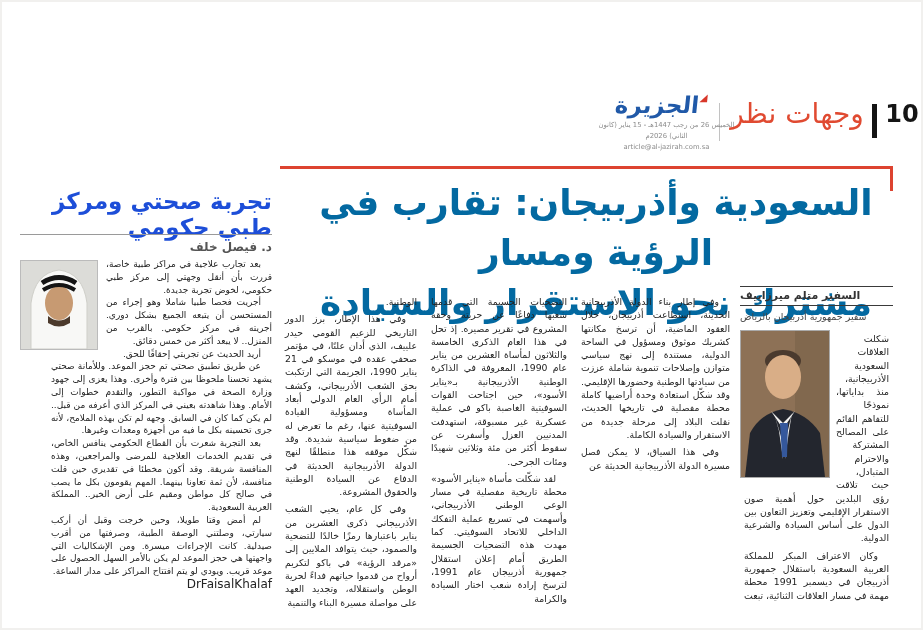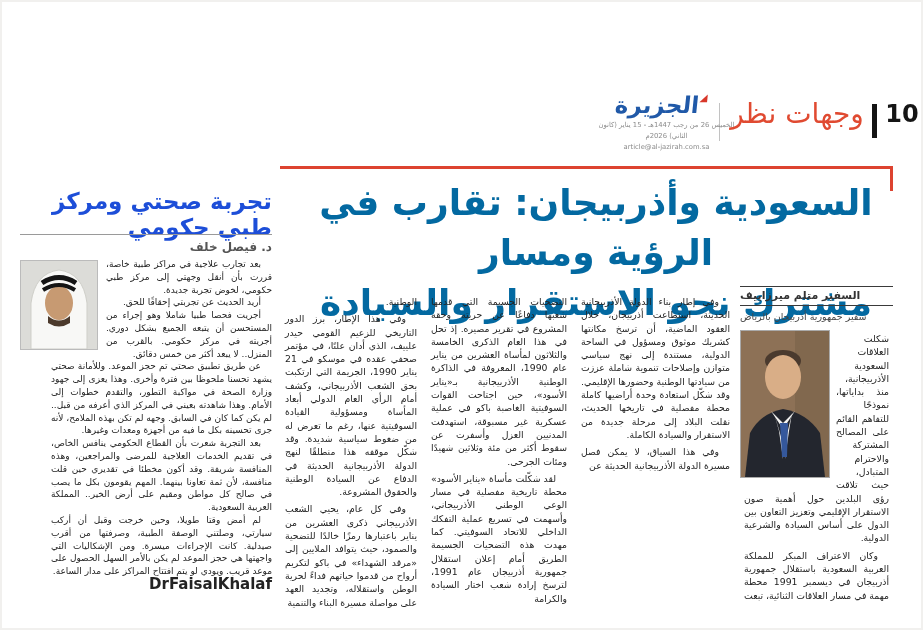--- a/index.html
+++ b/index.html
@@ -35,21 +35,21 @@
   .col-4{left:281px;top:291px;width:140px;}
   .portrait{float:left;width:88px;height:146px;margin:2px 6px 3px 0;border:1px solid #aaa;background:#8d7156;}
   .portrait svg{display:block;}
   
   .sb-headline{position:absolute;left:20px;top:188px;width:252px;font-size:23px;font-weight:bold;color:#1d4ed8;text-align:right;letter-spacing:-1px;}
   .sb-rule{position:absolute;left:20px;top:234px;width:252px;height:1px;background:#9a9a9a;}
   .sb-byline{position:absolute;left:20px;top:240px;width:252px;font-size:12px;font-weight:bold;color:#555;text-align:right;}
   .sb-body{position:absolute;left:20px;top:258px;width:252px;font-size:9px;line-height:12.8px;text-align:justify;color:#232323;}
   .sb-body p{margin:0;text-indent:11px;padding-left:31px;}
   .sb-photo{float:left;width:76px;height:88px;margin:2px 8px 4px 0;border:1px solid #bbb;background:#dcdcd8;}
-  .sb-signature{font-weight:bold;font-size:15px;direction:ltr;text-align:right;margin-top:2px;}
+  .sb-signature{font-weight:normal;font-size:12px;direction:ltr;text-align:right;margin-top:2px;}
 </style>
 </head>
 <body>
 
 <div class="page">
 
   <div class="page-number">10</div>
   <div class="header-bar"></div>
   <div class="section-title">وجهات نظر</div>
   <div class="header-divider"></div>
@@ -100,40 +100,40 @@
   </div>
 
   <div class="col col-3">
     <p class="cont">التضحيات الجسيمة التي قدمها شعبها دفاعًا عن حريته وحقه المشروع في تقرير مصيره. إذ تحل في هذا العام الذكرى الخامسة والثلاثون لمأساة العشرين من يناير عام 1990، المعروفة في الذاكرة الوطنية الأذربيجانية بـ«يناير الأسود»، حين اجتاحت القوات السوفيتية الغاصبة باكو في عملية عسكرية غير مسبوقة، استهدفت المدنيين العزل وأسفرت عن سقوط أكثر من مئة وثلاثين شهيدًا ومئات الجرحى.</p>
     <p>لقد شكّلت مأساة «يناير الأسود» محطة تاريخية مفصلية في مسار الوعي الوطني الأذربيجاني، وأسهمت في تسريع عملية التفكك الداخلي للاتحاد السوفيتي. كما مهدت هذه التضحيات الجسيمة الطريق أمام إعلان استقلال جمهورية أذربيجان عام 1991، لترسخ إرادة شعب اختار السيادة والكرامة</p>
   </div>
 
   <div class="col col-4">
     <p class="cont">الوطنية.</p>
     <p>وفي هذا الإطار، برز الدور التاريخي للزعيم القومي حيدر علييف، الذي أدان علنًا، في مؤتمر صحفي عقده في موسكو في 21 يناير 1990، الجريمة التي ارتكبت بحق الشعب الأذربيجاني، وكشف أمام الرأي العام الدولي أبعاد المأساة ومسؤولية القيادة السوفيتية عنها، رغم ما تعرض له من ضغوط سياسية شديدة. وقد شكّل موقفه هذا منطلقًا لنهج الدولة الأذربيجانية الحديثة في الدفاع عن السيادة الوطنية والحقوق المشروعة.</p>
-    <p>وفي كل عام، يحيي الشعب الأذربيجاني ذكرى العشرين من يناير باعتبارها رمزًا خالدًا للتضحية والصمود، حيث يتوافد الملايين إلى «مرقد الشهداء» في باكو لتكريم أرواح من قدموا حياتهم فداءً لحرية الوطن واستقلاله، وتجديد العهد على مواصلة مسيرة البناء والتنمية</p>
+    <p>وفي كل عام، يحيي الشعب الأذربيجاني ذكرى العشرين من يناير باعتبارها رمزًا خالدًا للتضحية والصمود، حيث يتوافد الملايين إلى «مرقد الرؤية» في باكو لتكريم أرواح من قدموا حياتهم فداءً لحرية الوطن واستقلاله، وتجديد العهد على مواصلة مسيرة البناء والتنمية</p>
   </div>
 
   <div class="sb-headline">تجربة صحتي ومركز طبي حكومي</div>
   <div class="sb-rule"></div>
   <div class="sb-byline">د. فيصل خلف</div>
 
   <div class="sb-body">
     <div class="sb-photo">
       <svg width="76" height="88" viewBox="0 0 76 88" xmlns="http://www.w3.org/2000/svg">
         <rect width="76" height="88" fill="#dcdcd8"></rect>
         <path d="M10,88 L10,42 Q14,12 38,9 Q62,12 66,42 L66,88 Z" fill="#f8f8f6" stroke="#cfcfc9" stroke-width="1"></path>
         <ellipse cx="38" cy="42" rx="14" ry="17" fill="#c79a72"></ellipse>
         <path d="M27,55 Q38,64 49,55 L49,62 Q38,69 27,62 Z" fill="#4c3a2c"></path>
         <path d="M21,22 Q38,11 55,22" stroke="#151515" stroke-width="5" fill="none"></path>
         <path d="M22,29 Q38,19 54,29" stroke="#151515" stroke-width="4" fill="none"></path>
       </svg>
     </div>
     <p class="cont">بعد تجارب علاجية في مراكز طبية خاصة، قررت بأن أنقل وجهتي إلى مركز طبي حكومي، لخوض تجربة جديدة.</p>
+    <p>أجريت فحصا طبيا شاملا وهو إجراء من المستحسن أن يتبعه الجميع بشكل دوري. أجريته في مركز حكومي. بالقرب من المنزل.. لا يبعد أكثر من خمس دقائق.</p>
     <p>أريد الحديث عن تجربتي إحقاقًا للحق.</p>
-    <p>أجريت فحصا طبيا شاملا وهو إجراء من المستحسن أن يتبعه الجميع بشكل دوري. أجريته في مركز حكومي. بالقرب من المنزل.. لا يبعد أكثر من خمس دقائق.</p>
     <p>عن طريق تطبيق صحتي تم حجز الموعد. وللأمانة صحتي يشهد تحسنا ملحوظا بين فترة وأخرى. وهذا يعزى إلى جهود وزارة الصحة في مواكبة التطور، والتقدم خطوات إلى الأمام. وهذا شاهدته بعيني في المركز الذي أعرفه من قبل.. لم يكن كما كان في السابق. وجهه لم تكن بهذه الملامح، لأنه جرى تحسينه بكل ما فيه من أجهزة ومعدات وغيرها.</p>
     <p>بعد التجربة شعرت بأن القطاع الحكومي ينافس الخاص، في تقديم الخدمات العلاجية للمرضى والمراجعين، وهذه المنافسة شريفة. وقد أكون مخطئا في تقديري حين قلت منافسة، لأن ثمة تعاونا بينهما. المهم يقومون بكل ما يصب في صالح كل مواطن ومقيم على أرض الخير.. المملكة العربية السعودية.</p>
     <p>لم أمض وقتا طويلا، وحين خرجت وقبل أن أركب سيارتي، وصلتني الوصفة الطبية، وصرفتها من أقرب صيدلية. كانت الإجراءات ميسرة. ومن الإشكاليات التي واجهتها هي حجز الموعد لم يكن بالأمر السهل الحصول على موعد قريب. ويودي لو يتم افتتاح المراكز على مدار الساعة.</p>
     <p class="sb-signature">DrFaisalKhalaf</p>
   </div>
 
 </div>
 
 </body></html>

